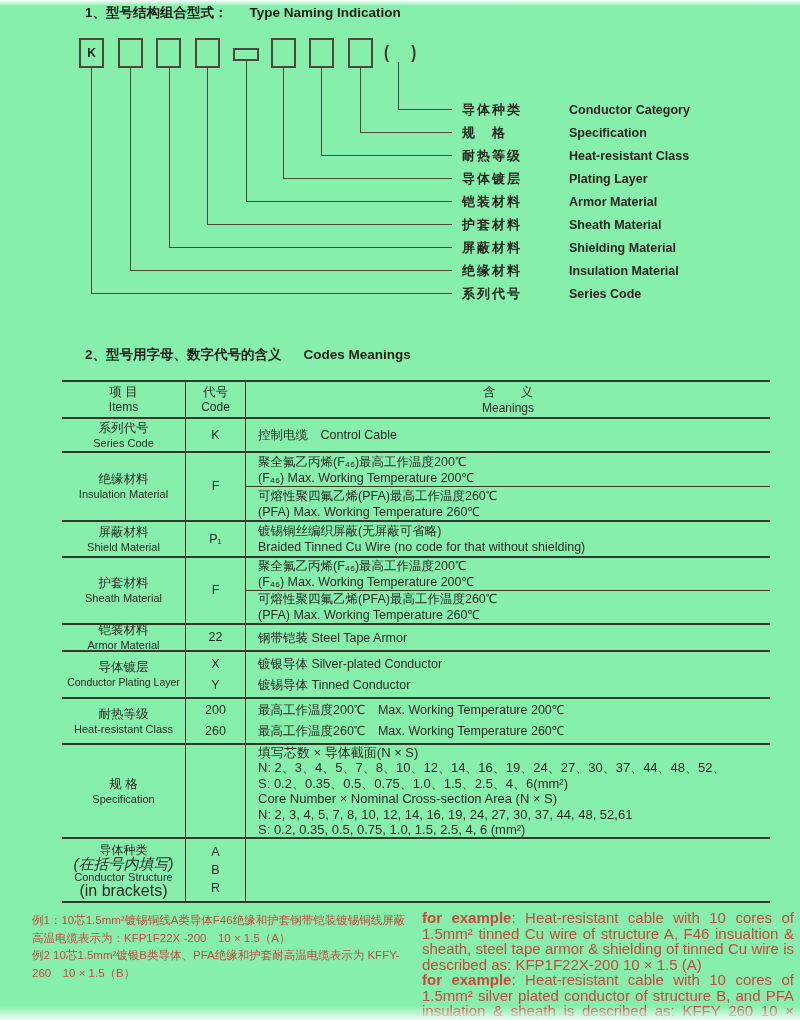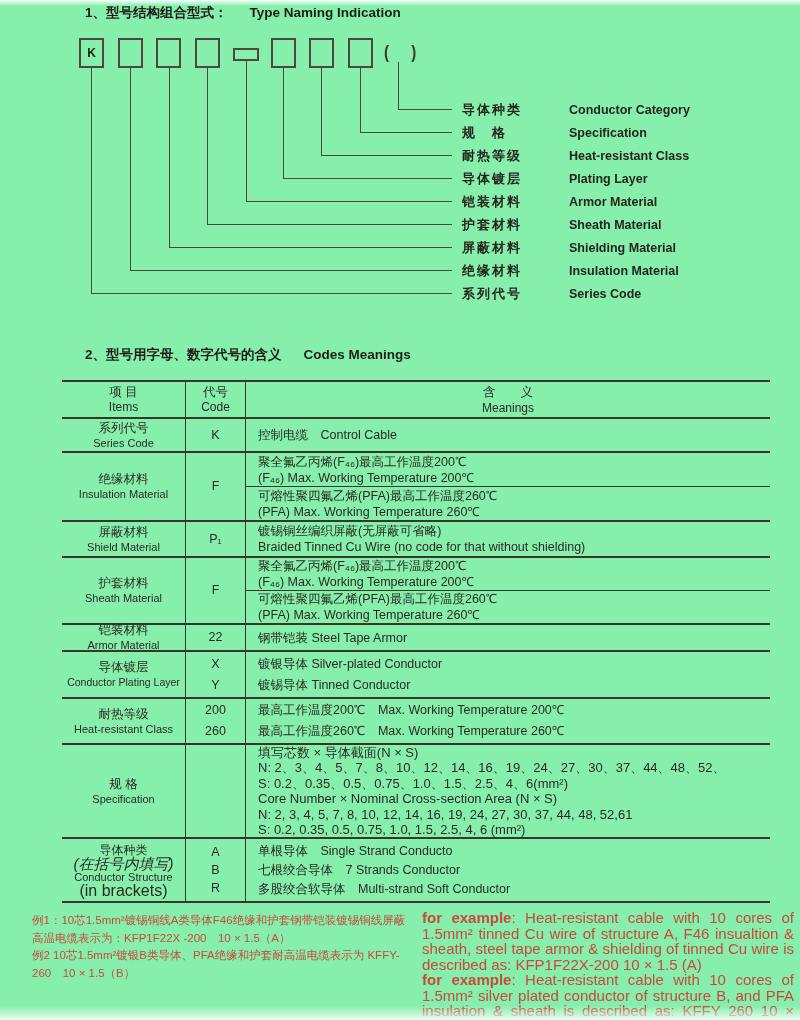--- a/index.html
+++ b/index.html
@@ -267,25 +267,20 @@
         <div class="cn" style="font-size:12px; line-height:14px;">导体种类</div>
         <div class="cn" style="font-size:15px; line-height:14px;font-style:italic;">(在括号内填写)</div>
         <div class="en" style="font-size:11px; line-height:13px;">Conductor Structure</div>
         <div class="en" style="font-size:16px; line-height:13px;">(in brackets)</div>
       </div>
       <div class="c2 gap3">
         <div class="code">A</div>
         <div class="code">B</div>
         <div class="code">R</div>
       </div>
-      <div class="c3 gap3m">
-        <div class="mline">单根导体　Single Strand Conducto</div>
-        <div class="mline">七根绞合导体　7 Strands Conductor</div>
-        <div class="mline">多股绞合软导体　Multi-strand Soft Conductor</div>
-      </div>
     </div>
 
   </div>
 
   <div class="note-cn">
     <p>例1：10芯1.5mm²镀锡铜线A类导体F46绝缘和护套钢带铠装镀锡铜线屏蔽高温电缆表示为：KFP1F22X -200　10 × 1.5（A）</p>
     <p>例2 10芯1.5mm²镀银B类导体、PFA绝缘和护套耐高温电缆表示为 KFFY-260　10 × 1.5（B）</p>
   </div>
   <div class="note-en">
     <p><b>for example</b><span>: Heat-resistant cable with 10 cores of 1.5mm² tinned Cu wire of structure A, F46 insualtion &amp; sheath, steel tape armor &amp; shielding of tinned Cu wire is described as:  KFP1F22X-200  10 × 1.5 (A)</span></p>

